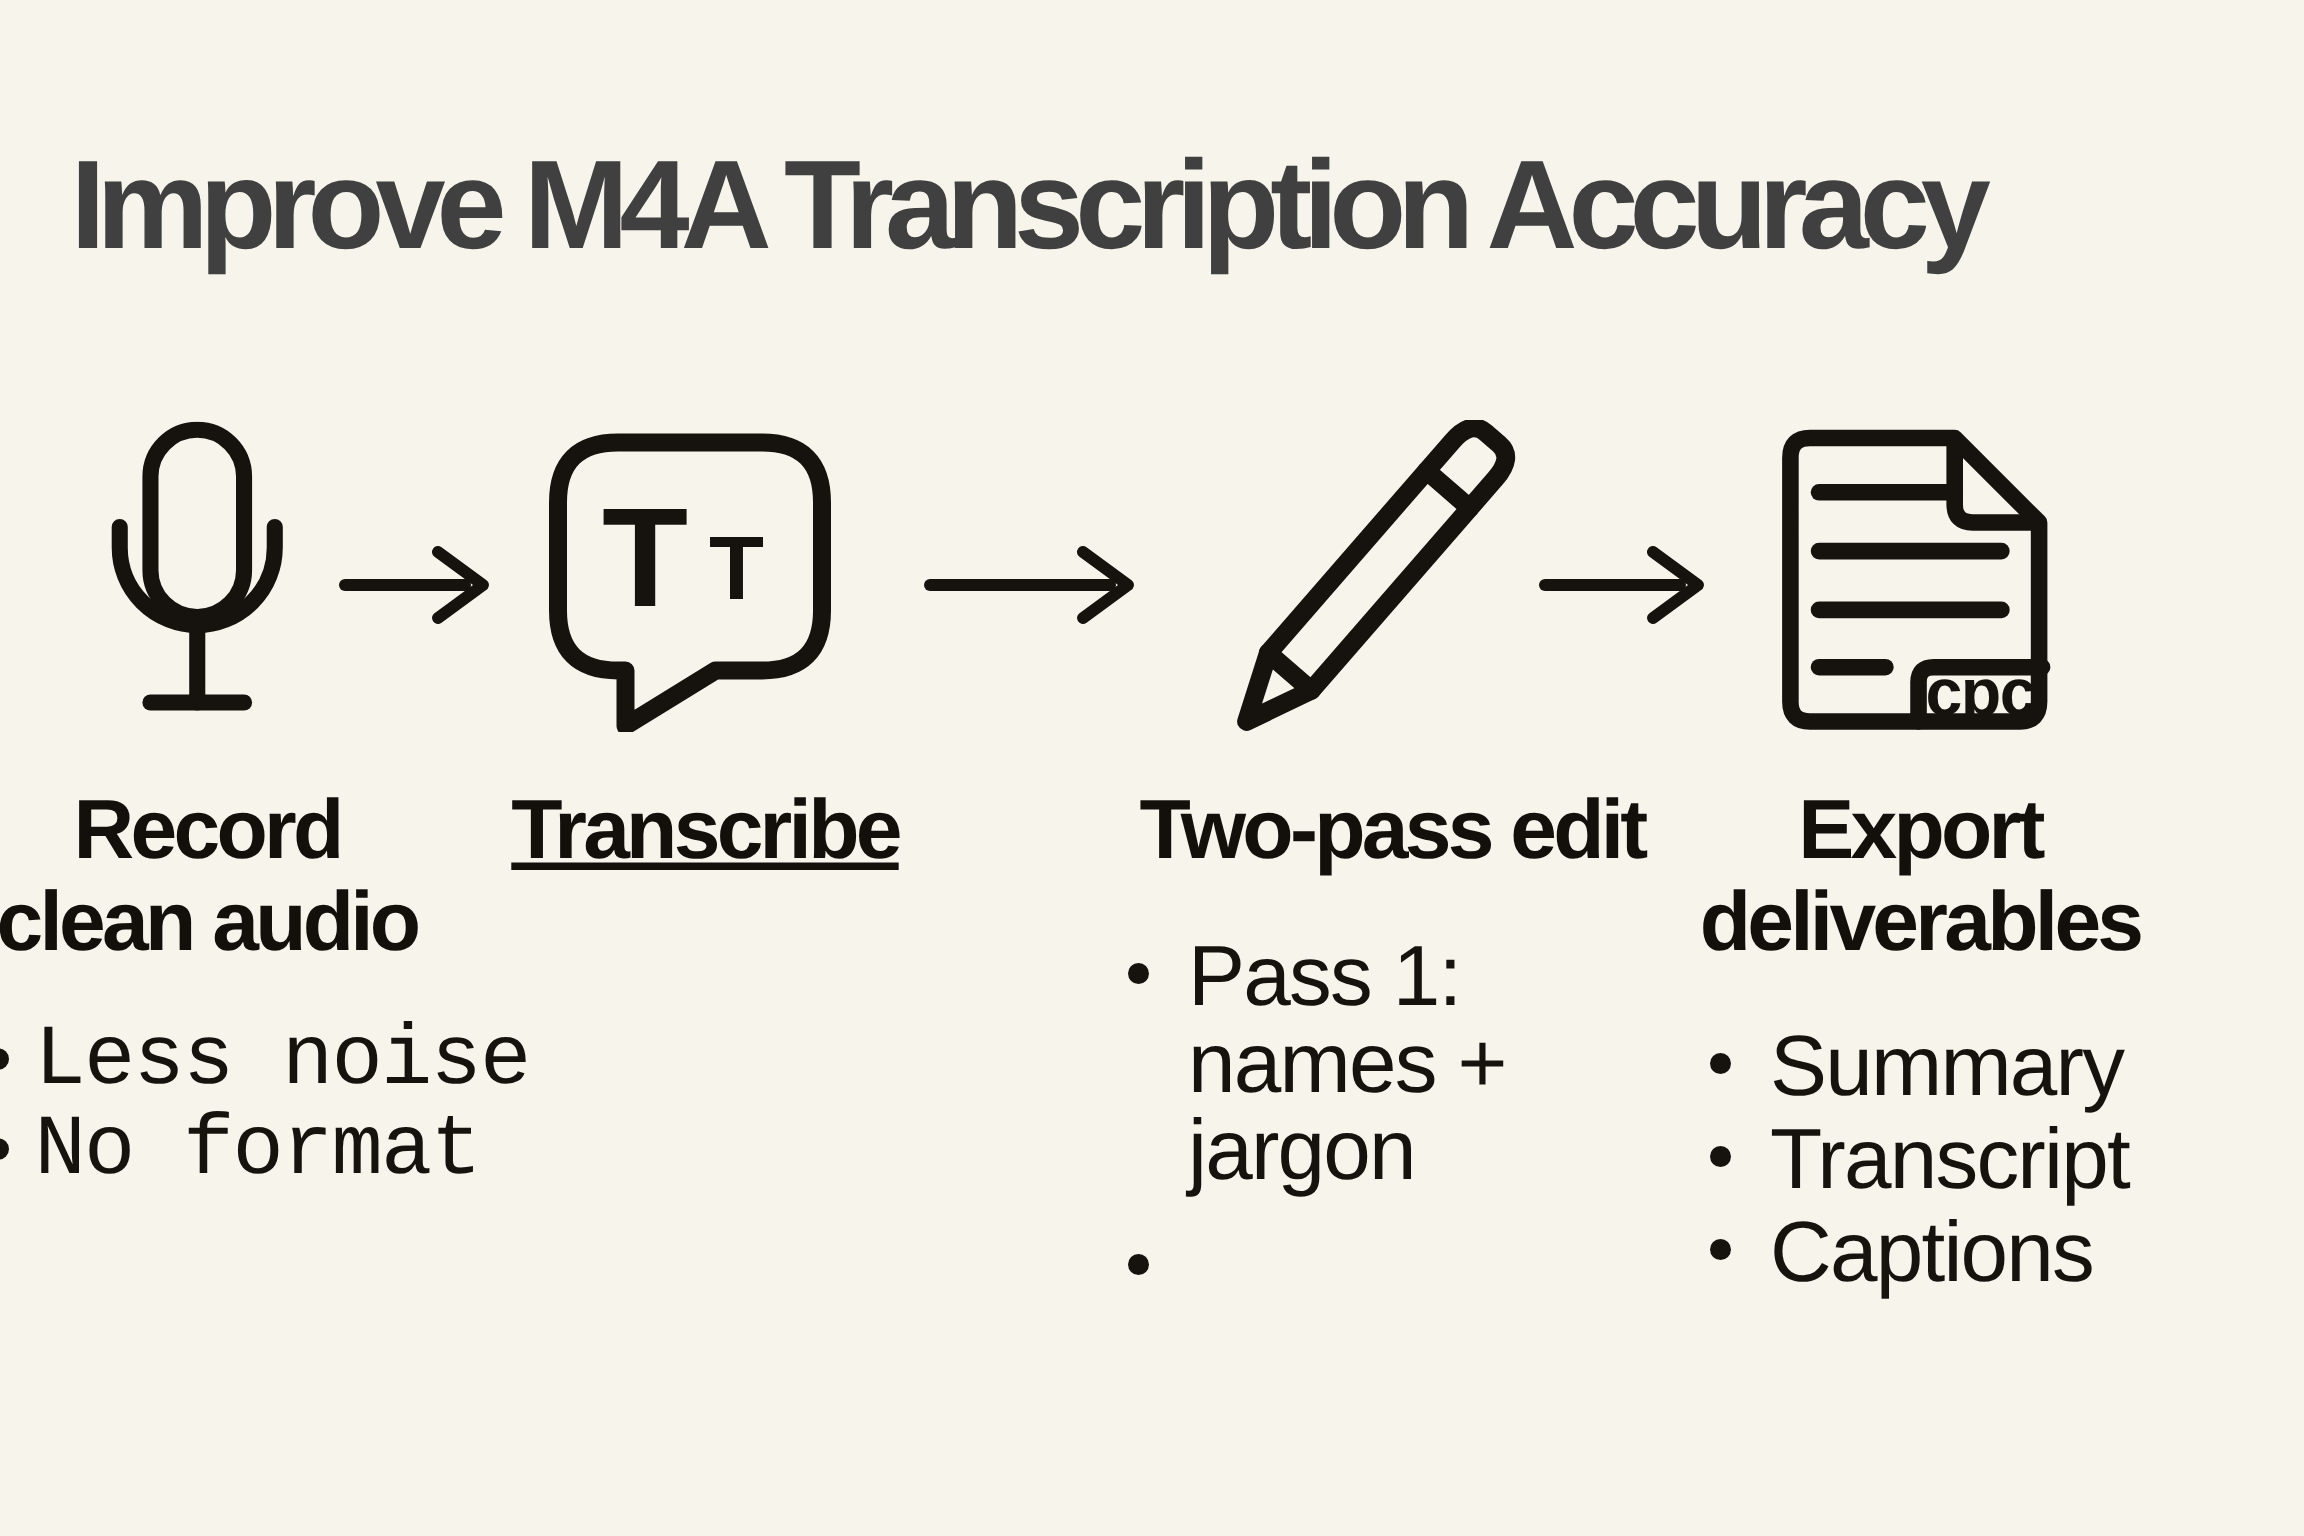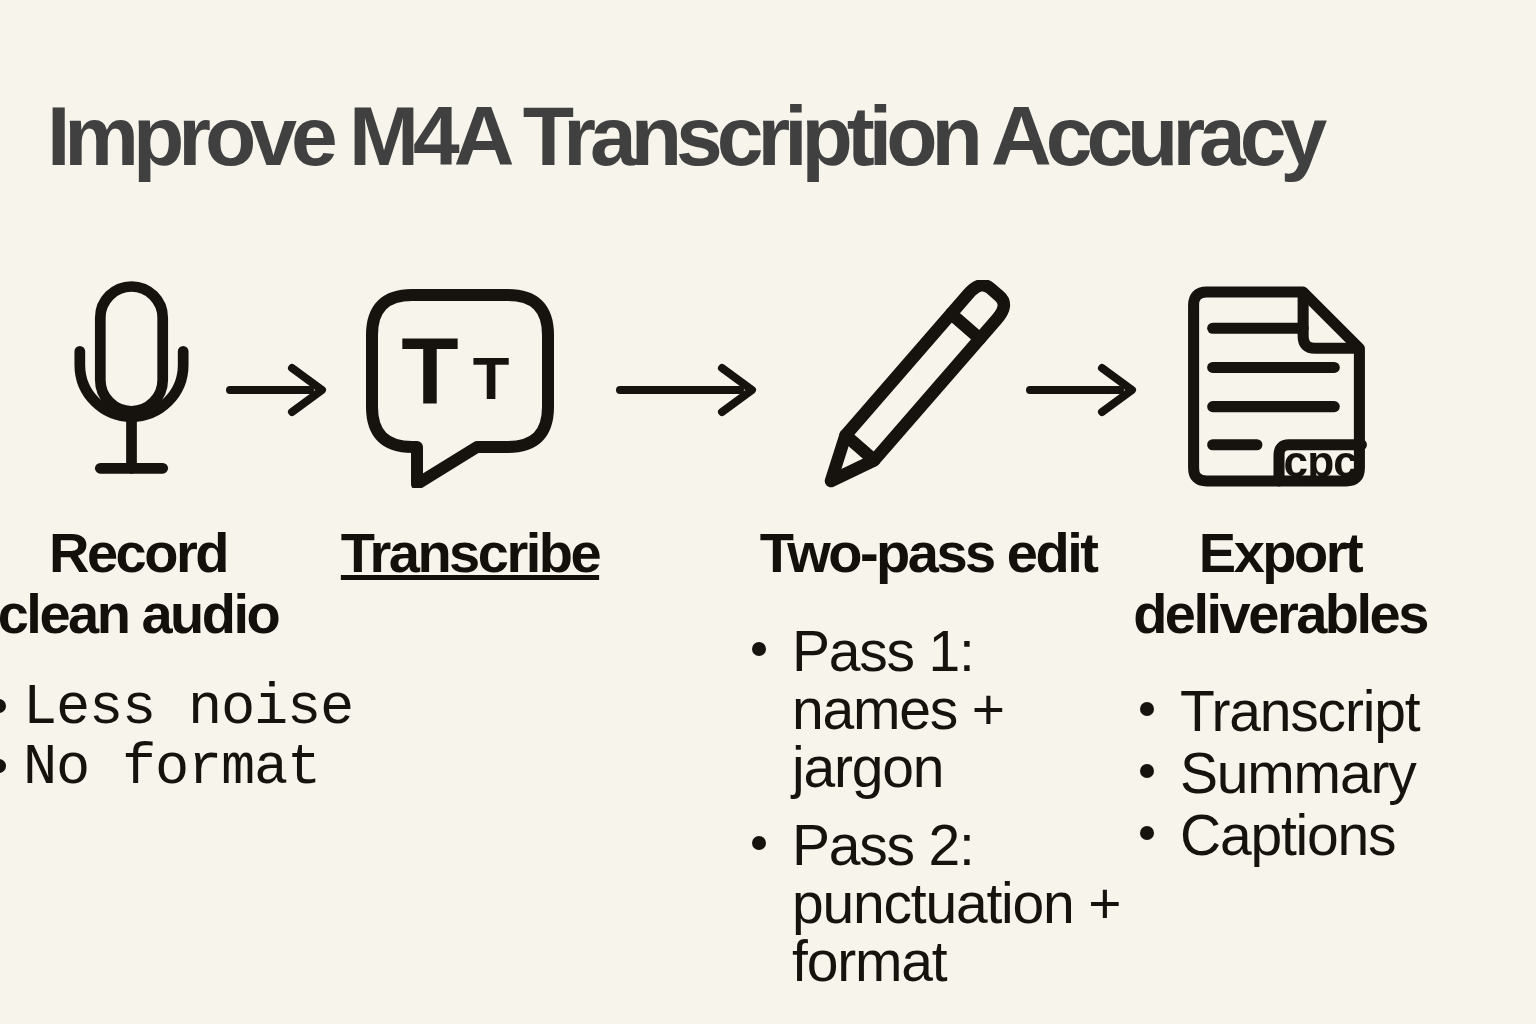--- a/index.html
+++ b/index.html
@@ -130,39 +130,34 @@
   <div class="list l-3">
     <div class="bullet">
       <span class="dot"></span>
       <span class="btext">
         <span>Pass 1:</span>
         <span>names + jargon</span>
       </span>
     </div>
     <div class="bullet">
       <span class="dot"></span>
-      <span class="btext">
-        <span>Pass 2:</span>
-        <span>punctuation +</span>
-        <span>format</span>
-      </span>
     </div>
   </div>
 
   <div class="list l-4">
     <div class="bullet">
       <span class="dot"></span>
       <span class="btext">
-          <span>Transcript</span>
+          <span>Summary</span>
         </span>
     </div>
     <div class="bullet">
       <span class="dot"></span>
       <span class="btext">
-          <span>Summary</span>
+          <span>Transcript</span>
         </span>
     </div>
     <div class="bullet">
       <span class="dot"></span>
       <span class="btext">
           <span>Captions</span>
         </span>
     </div>
   </div>
 

